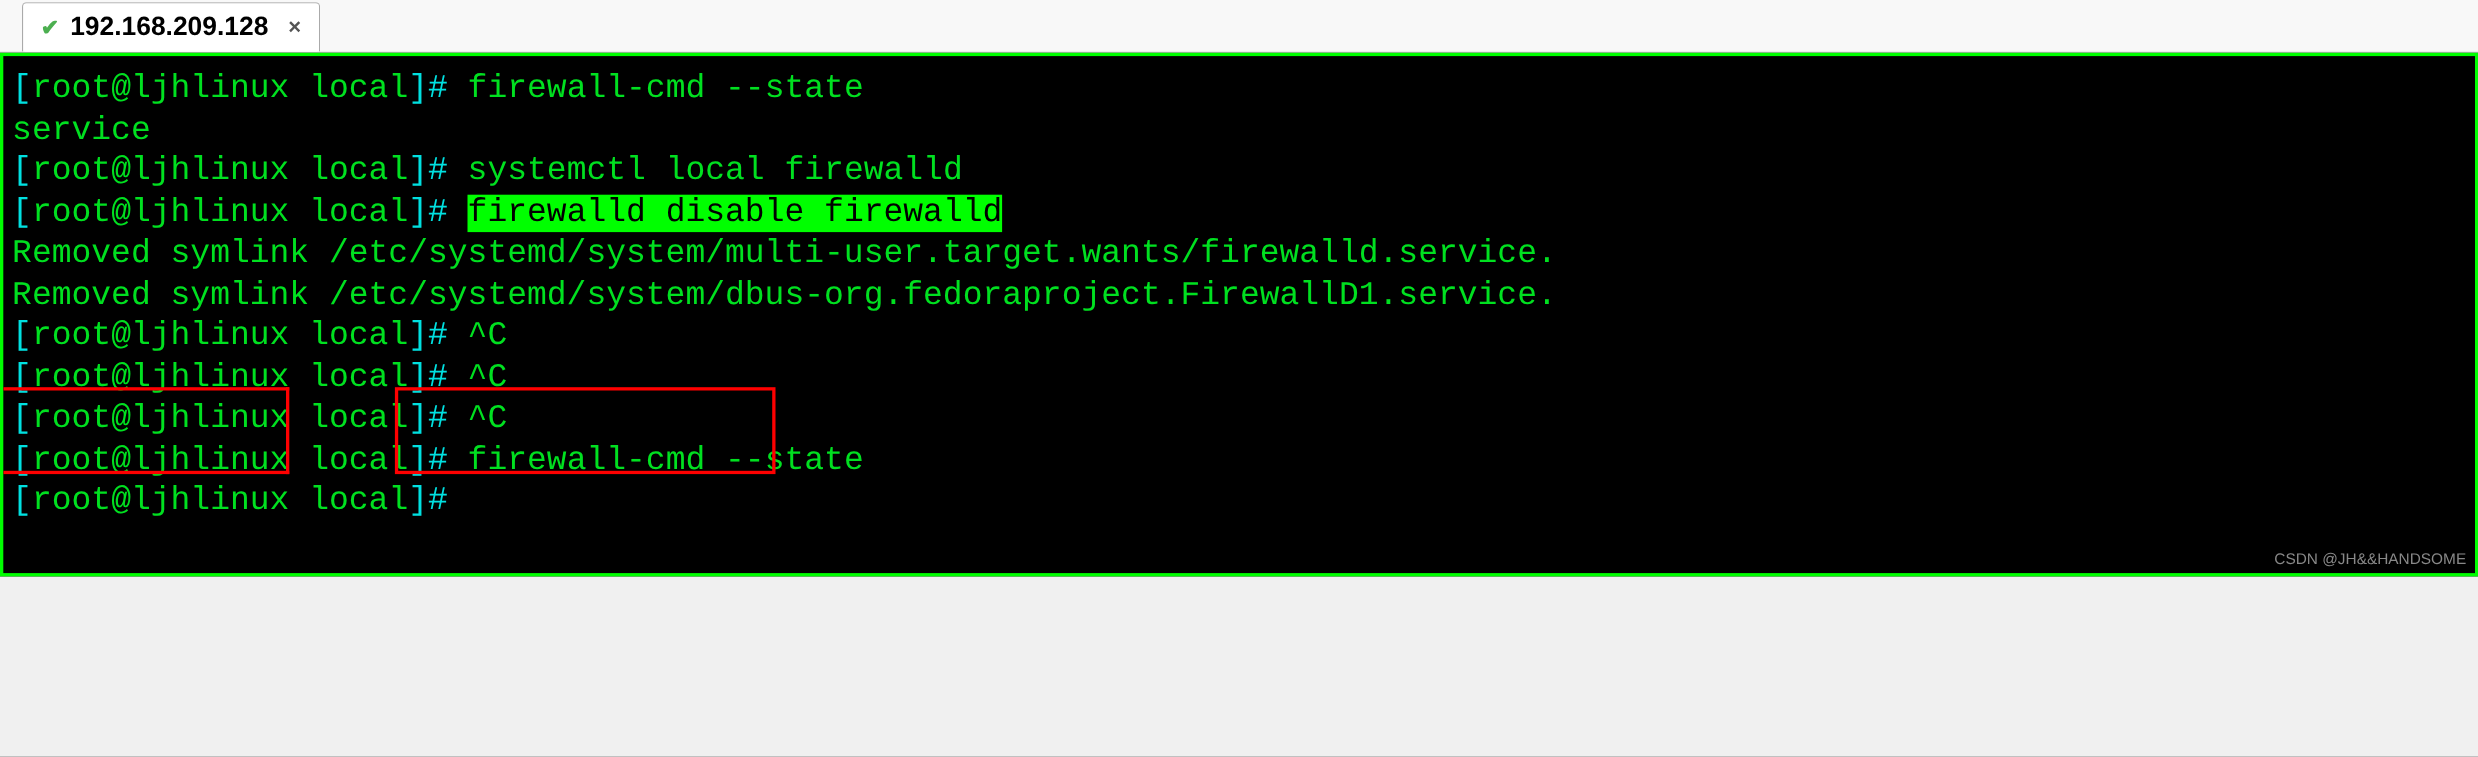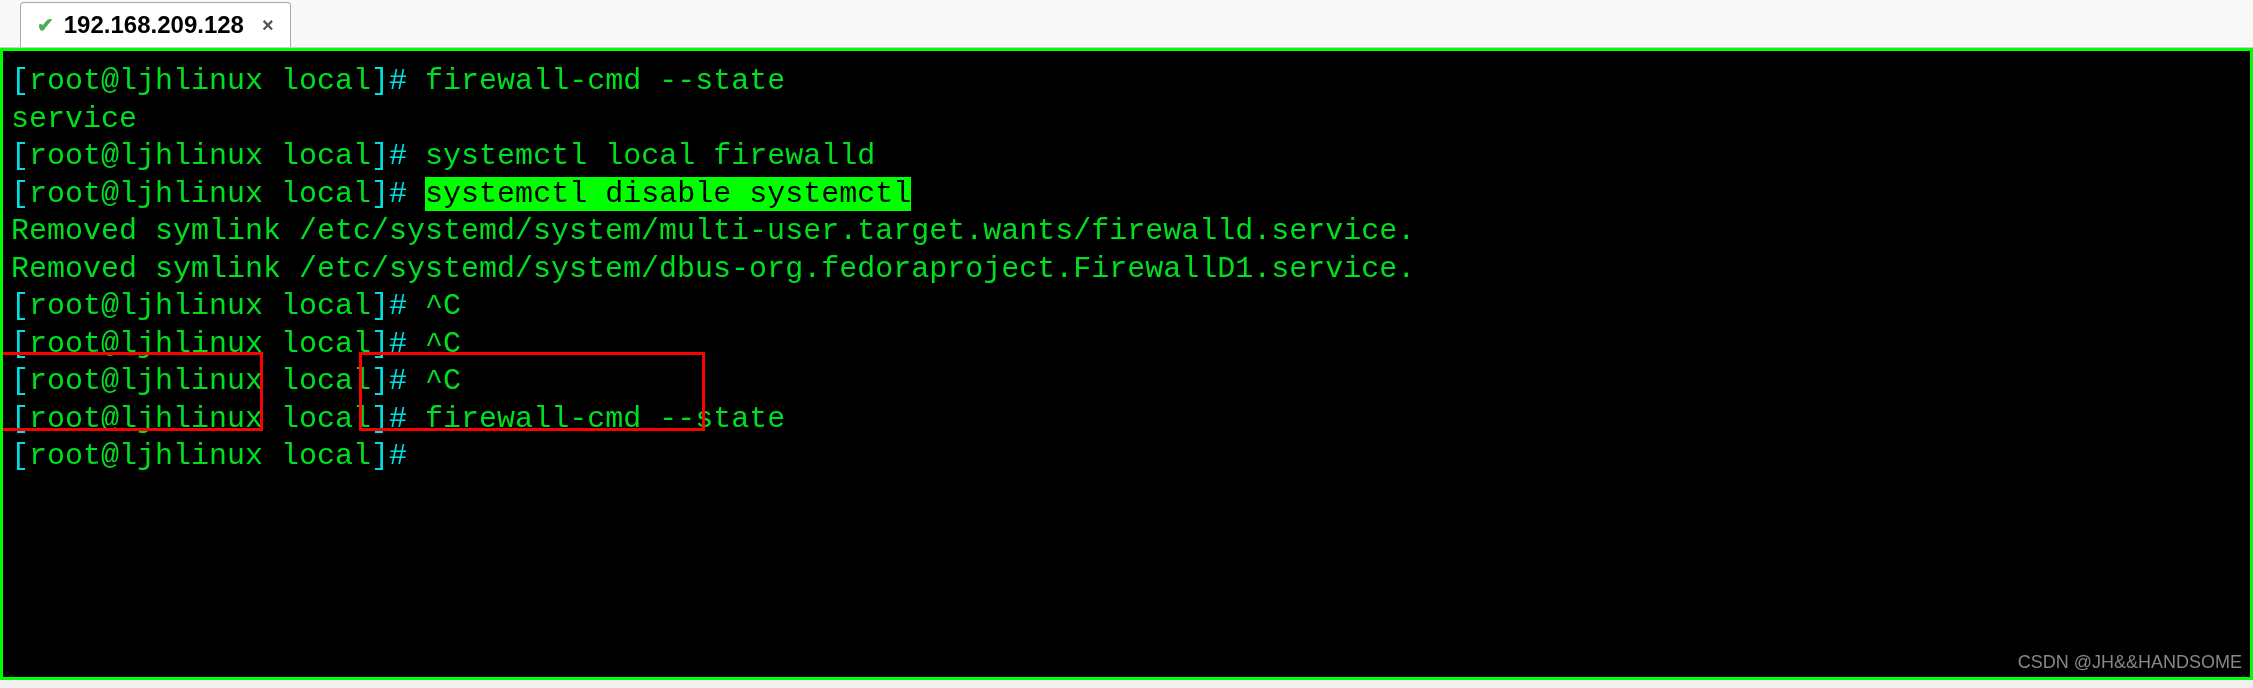--- a/index.html
+++ b/index.html
@@ -48,21 +48,21 @@
     }
     .terminal {
       background: #000;
       border: 3px solid #00ff00;
       margin: 0;
       padding: 12px 8px;
       font-family: "Courier New", monospace;
       font-size: 30px;
       line-height: 1.25;
       position: relative;
-      height: 632px;
+      height: 476px;
       overflow: hidden;
     }
     .line {
       white-space: pre;
       color: #00e020;
     }
     .prompt-bracket {
       color: #00e0e0;
     }
     .prompt-user {
@@ -97,41 +97,41 @@
       left: 356px;
       top: 301px;
       width: 346px;
       height: 79px;
     }
     .watermark {
       position: absolute;
       bottom: 4px;
       right: 8px;
       color: #888;
-      font-size: 18px;
+      font-size: 14px;
       font-family: Arial, sans-serif;
     }
   </style>
 </head>
 <body>
 
 <div class="tab-bar">
   <div class="tab">
     <span class="tab-icon">✔</span>
     <span>192.168.209.128</span>
     <span class="tab-close">×</span>
   </div>
 </div>
 
 <div class="terminal">
   <div id="terminal-content">
       <div class="line"><span class="prompt-bracket">[</span><span class="prompt-user">root@ljhlinux</span><span class="prompt-user"> </span><span class="prompt-path">local</span><span class="prompt-bracket">]# </span><span class="cmd">firewall-cmd --state</span></div>
       <div class="line"><span class="output">service</span></div>
       <div class="line"><span class="prompt-bracket">[</span><span class="prompt-user">root@ljhlinux</span><span class="prompt-user"> </span><span class="prompt-path">local</span><span class="prompt-bracket">]# </span><span class="cmd">systemctl local firewalld</span></div>
-      <div class="line"><span class="prompt-bracket">[</span><span class="prompt-user">root@ljhlinux</span><span class="prompt-user"> </span><span class="prompt-path">local</span><span class="prompt-bracket">]# </span><span class="highlight">systemctl disable systemctl</span></div>
+      <div class="line"><span class="prompt-bracket">[</span><span class="prompt-user">root@ljhlinux</span><span class="prompt-user"> </span><span class="prompt-path">local</span><span class="prompt-bracket">]# </span><span class="highlight">firewalld disable firewalld</span></div>
       <div class="line"><span class="output">Removed symlink /etc/systemd/system/multi-user.target.wants/firewalld.service.</span></div>
       <div class="line"><span class="output">Removed symlink /etc/systemd/system/dbus-org.fedoraproject.FirewallD1.service.</span></div>
       <div class="line"><span class="prompt-bracket">[</span><span class="prompt-user">root@ljhlinux</span><span class="prompt-user"> </span><span class="prompt-path">local</span><span class="prompt-bracket">]# </span><span class="cmd">^C</span></div>
       <div class="line"><span class="prompt-bracket">[</span><span class="prompt-user">root@ljhlinux</span><span class="prompt-user"> </span><span class="prompt-path">local</span><span class="prompt-bracket">]# </span><span class="cmd">^C</span></div>
       <div class="line"><span class="prompt-bracket">[</span><span class="prompt-user">root@ljhlinux</span><span class="prompt-user"> </span><span class="prompt-path">local</span><span class="prompt-bracket">]# </span><span class="cmd">^C</span></div>
       <div class="line"><span class="prompt-bracket">[</span><span class="prompt-user">root@ljhlinux</span><span class="prompt-user"> </span><span class="prompt-path">local</span><span class="prompt-bracket">]# </span><span class="cmd">firewall-cmd --state</span></div>
       <div class="line"><span class="prompt-bracket">[</span><span class="prompt-user">root@ljhlinux</span><span class="prompt-user"> </span><span class="prompt-path">local</span><span class="prompt-bracket">]# </span><span class="cmd"></span></div>
     </div>
   <div class="red-box box1"></div>
   <div class="red-box box2"></div>

